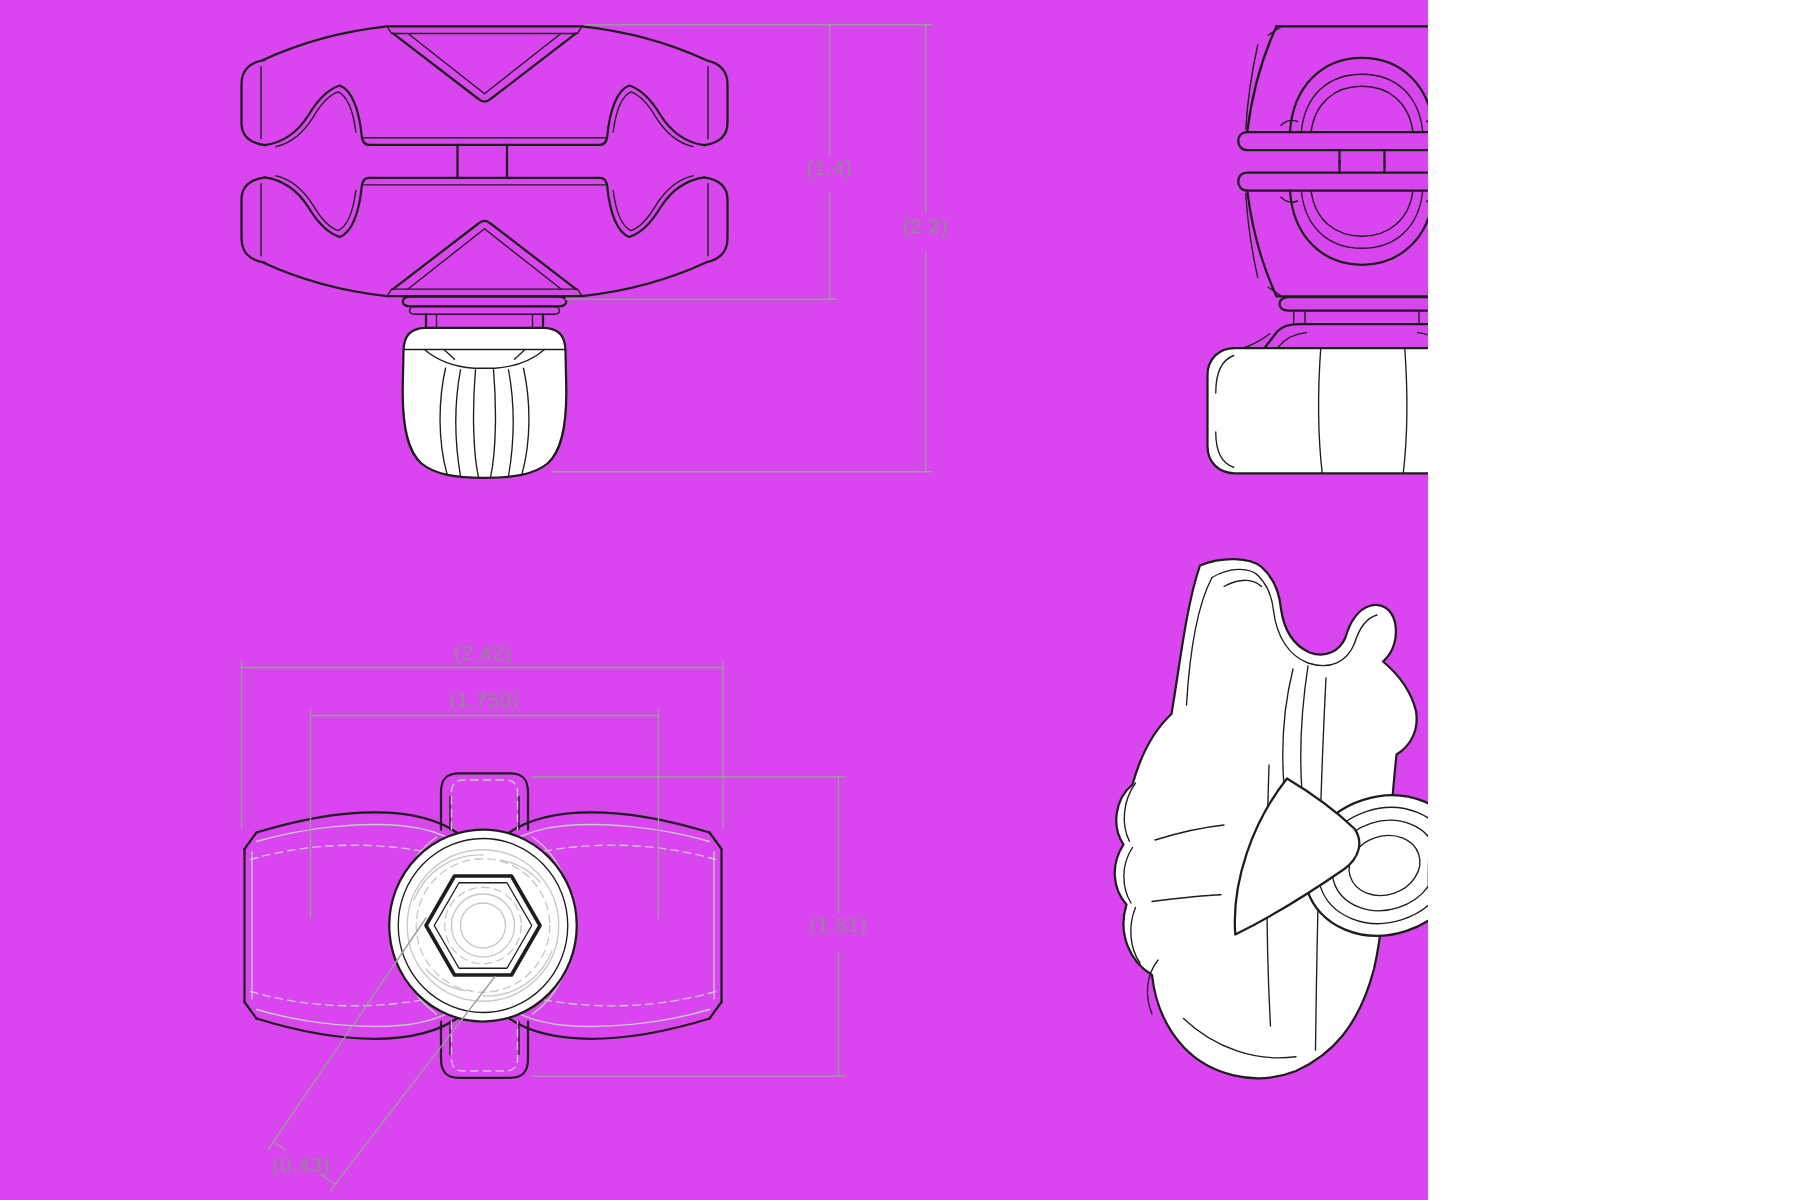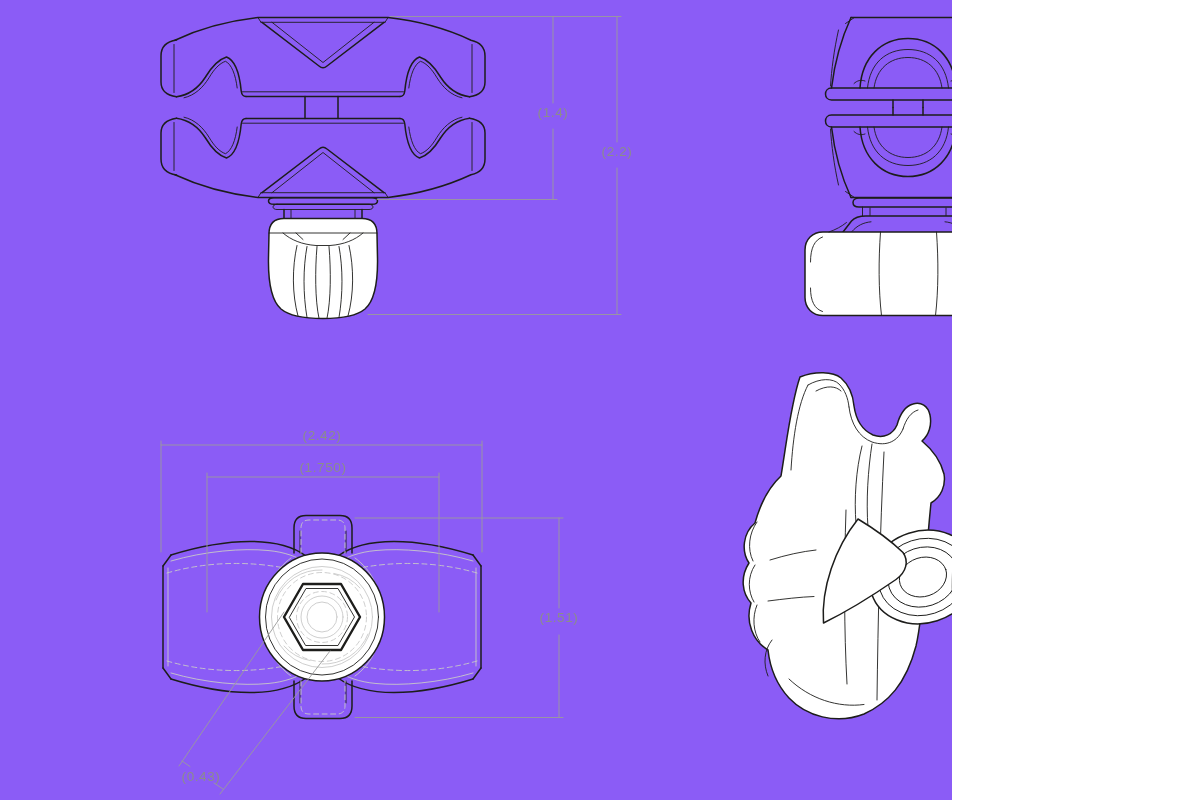--- a/index.html
+++ b/index.html
@@ -1,16 +1,16 @@
 <!DOCTYPE html>
 <html><head>
 <meta charset="utf-8">
 <style>
   html,body{margin:0;padding:0;background:#ffffff;}
-  .stage{position:relative;width:952px;height:800px;background:#8b5cf6;overflow:hidden;font-family:"Liberation Sans",sans-serif;}
+  .stage{position:relative;width:952px;height:800px;background:#d946ef;overflow:hidden;font-family:"Liberation Sans",sans-serif;}
   svg{position:absolute;left:0;top:0;}
   svg path, svg ellipse, svg circle, svg line{fill:none;stroke-linecap:round;stroke-linejoin:round;}
   .k{stroke:#1d1d1b;stroke-width:1.5px;}
   .k2{stroke:#1d1d1b;stroke-width:2.4px;}
   .t{stroke:#1d1d1b;stroke-width:0.9px;}
   .h{stroke:#c8c8c8;stroke-width:0.9px;}
   .hd{stroke:#c8c8c8;stroke-width:0.9px;stroke-dasharray:5 3.5;}
   .d{stroke:#9b9b9b;stroke-width:0.9px;}
   .w{fill:#ffffff;}
   .ar{fill:#9b9b9b;stroke:none;}

